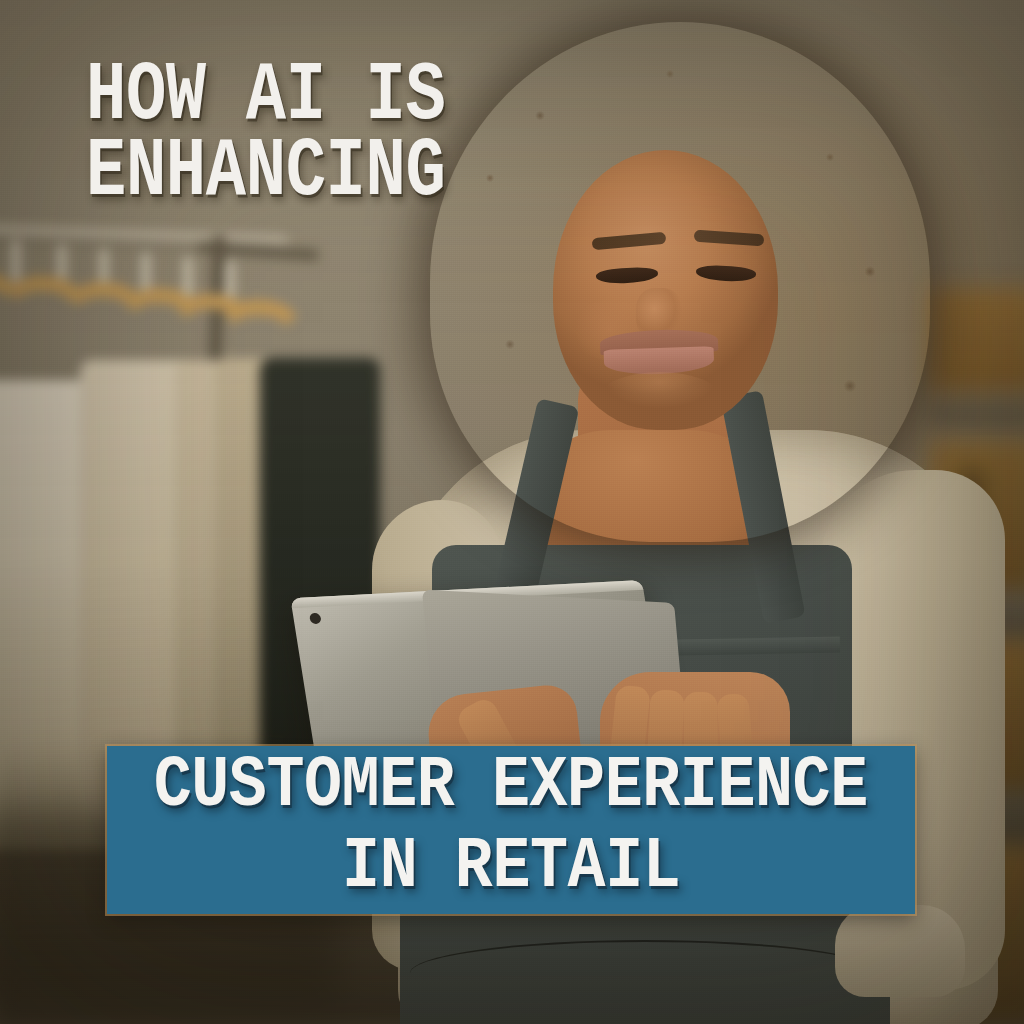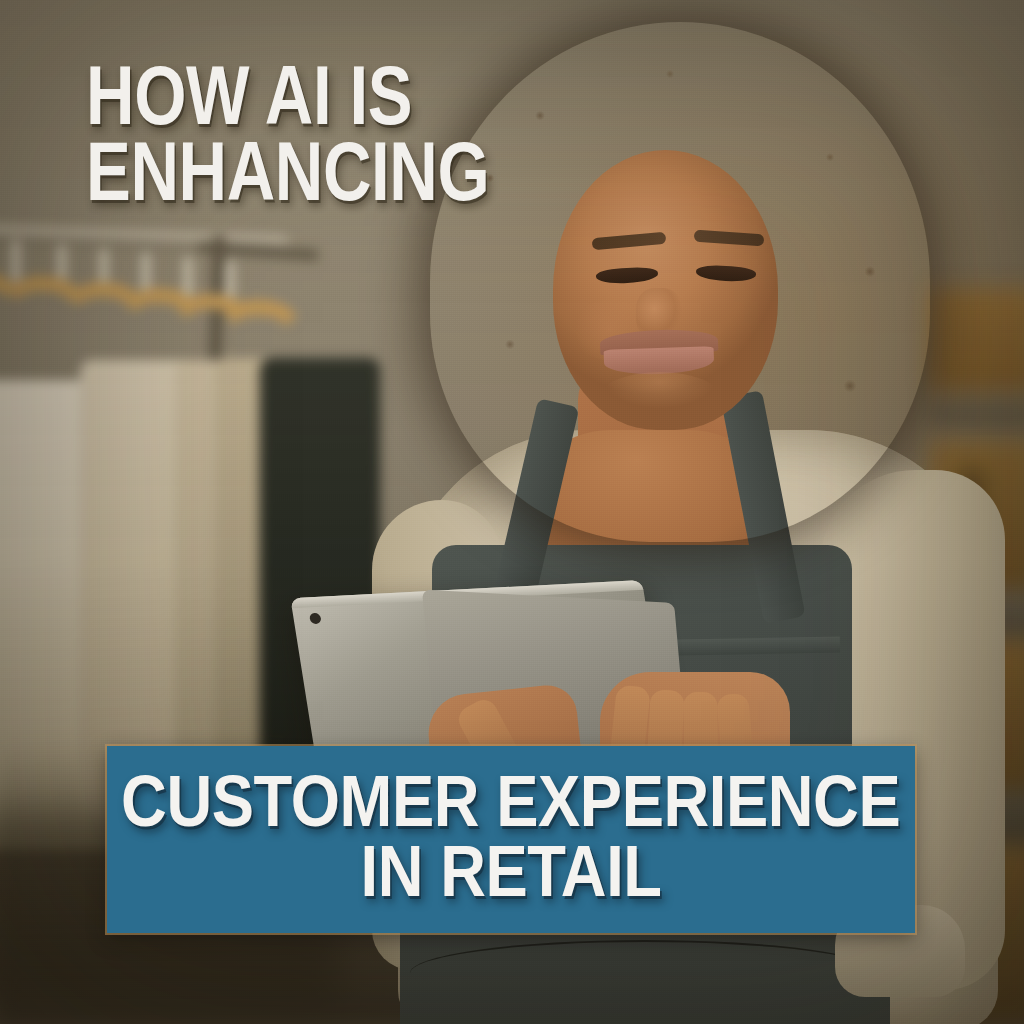--- a/index.html
+++ b/index.html
@@ -3,21 +3,21 @@
 <meta charset="utf-8">
 <title>AI Retail Customer Experience Promo Graphic</title>
 <style>
   html,body{margin:0;padding:0;background:#1a1a1a;}
   *{box-sizing:border-box;}
 
   .canvas{
     position:relative;
     width:1024px;height:1024px;
     overflow:hidden;
-    font-family:Liberation Sans, sans-serif;
+    font-family:Liberation Mono, monospace;
     background:#8a8170;
   }
 
   
   .photo{position:absolute;inset:0;overflow:hidden;}
 
   
   .wall{
     position:absolute;inset:0;
     background:
@@ -274,27 +274,27 @@
     text-transform:uppercase;
     transform:scaleX(.80);
     transform-origin:left top;
     text-shadow:
       2px 3px 0 rgba(48,40,26,.55),
       4px 6px 10px rgba(38,30,18,.45);
     white-space:pre-line;
   }
 
   .banner{
-    position:absolute;left:107px;top:746px;width:808px;height:187px;
+    position:absolute;left:107px;top:746px;width:808px;height:168px;
     background:#2b6d8f;
     box-shadow:
       0 0 0 2px rgba(191,150,92,.55),
       0 6px 18px rgba(20,16,10,.45);
     display:flex;flex-direction:column;
-    align-items:center;justify-content:center;
+    align-items:center;justify-content:space-between;
     padding:6px 18px 12px;
   }
   .banner-line{
     color:#f4f3f0;
     font-size:72px;line-height:.96;
     font-weight:bold;
     letter-spacing:-.5px;
     text-transform:uppercase;
     transform:scaleX(.88);
     text-shadow:

